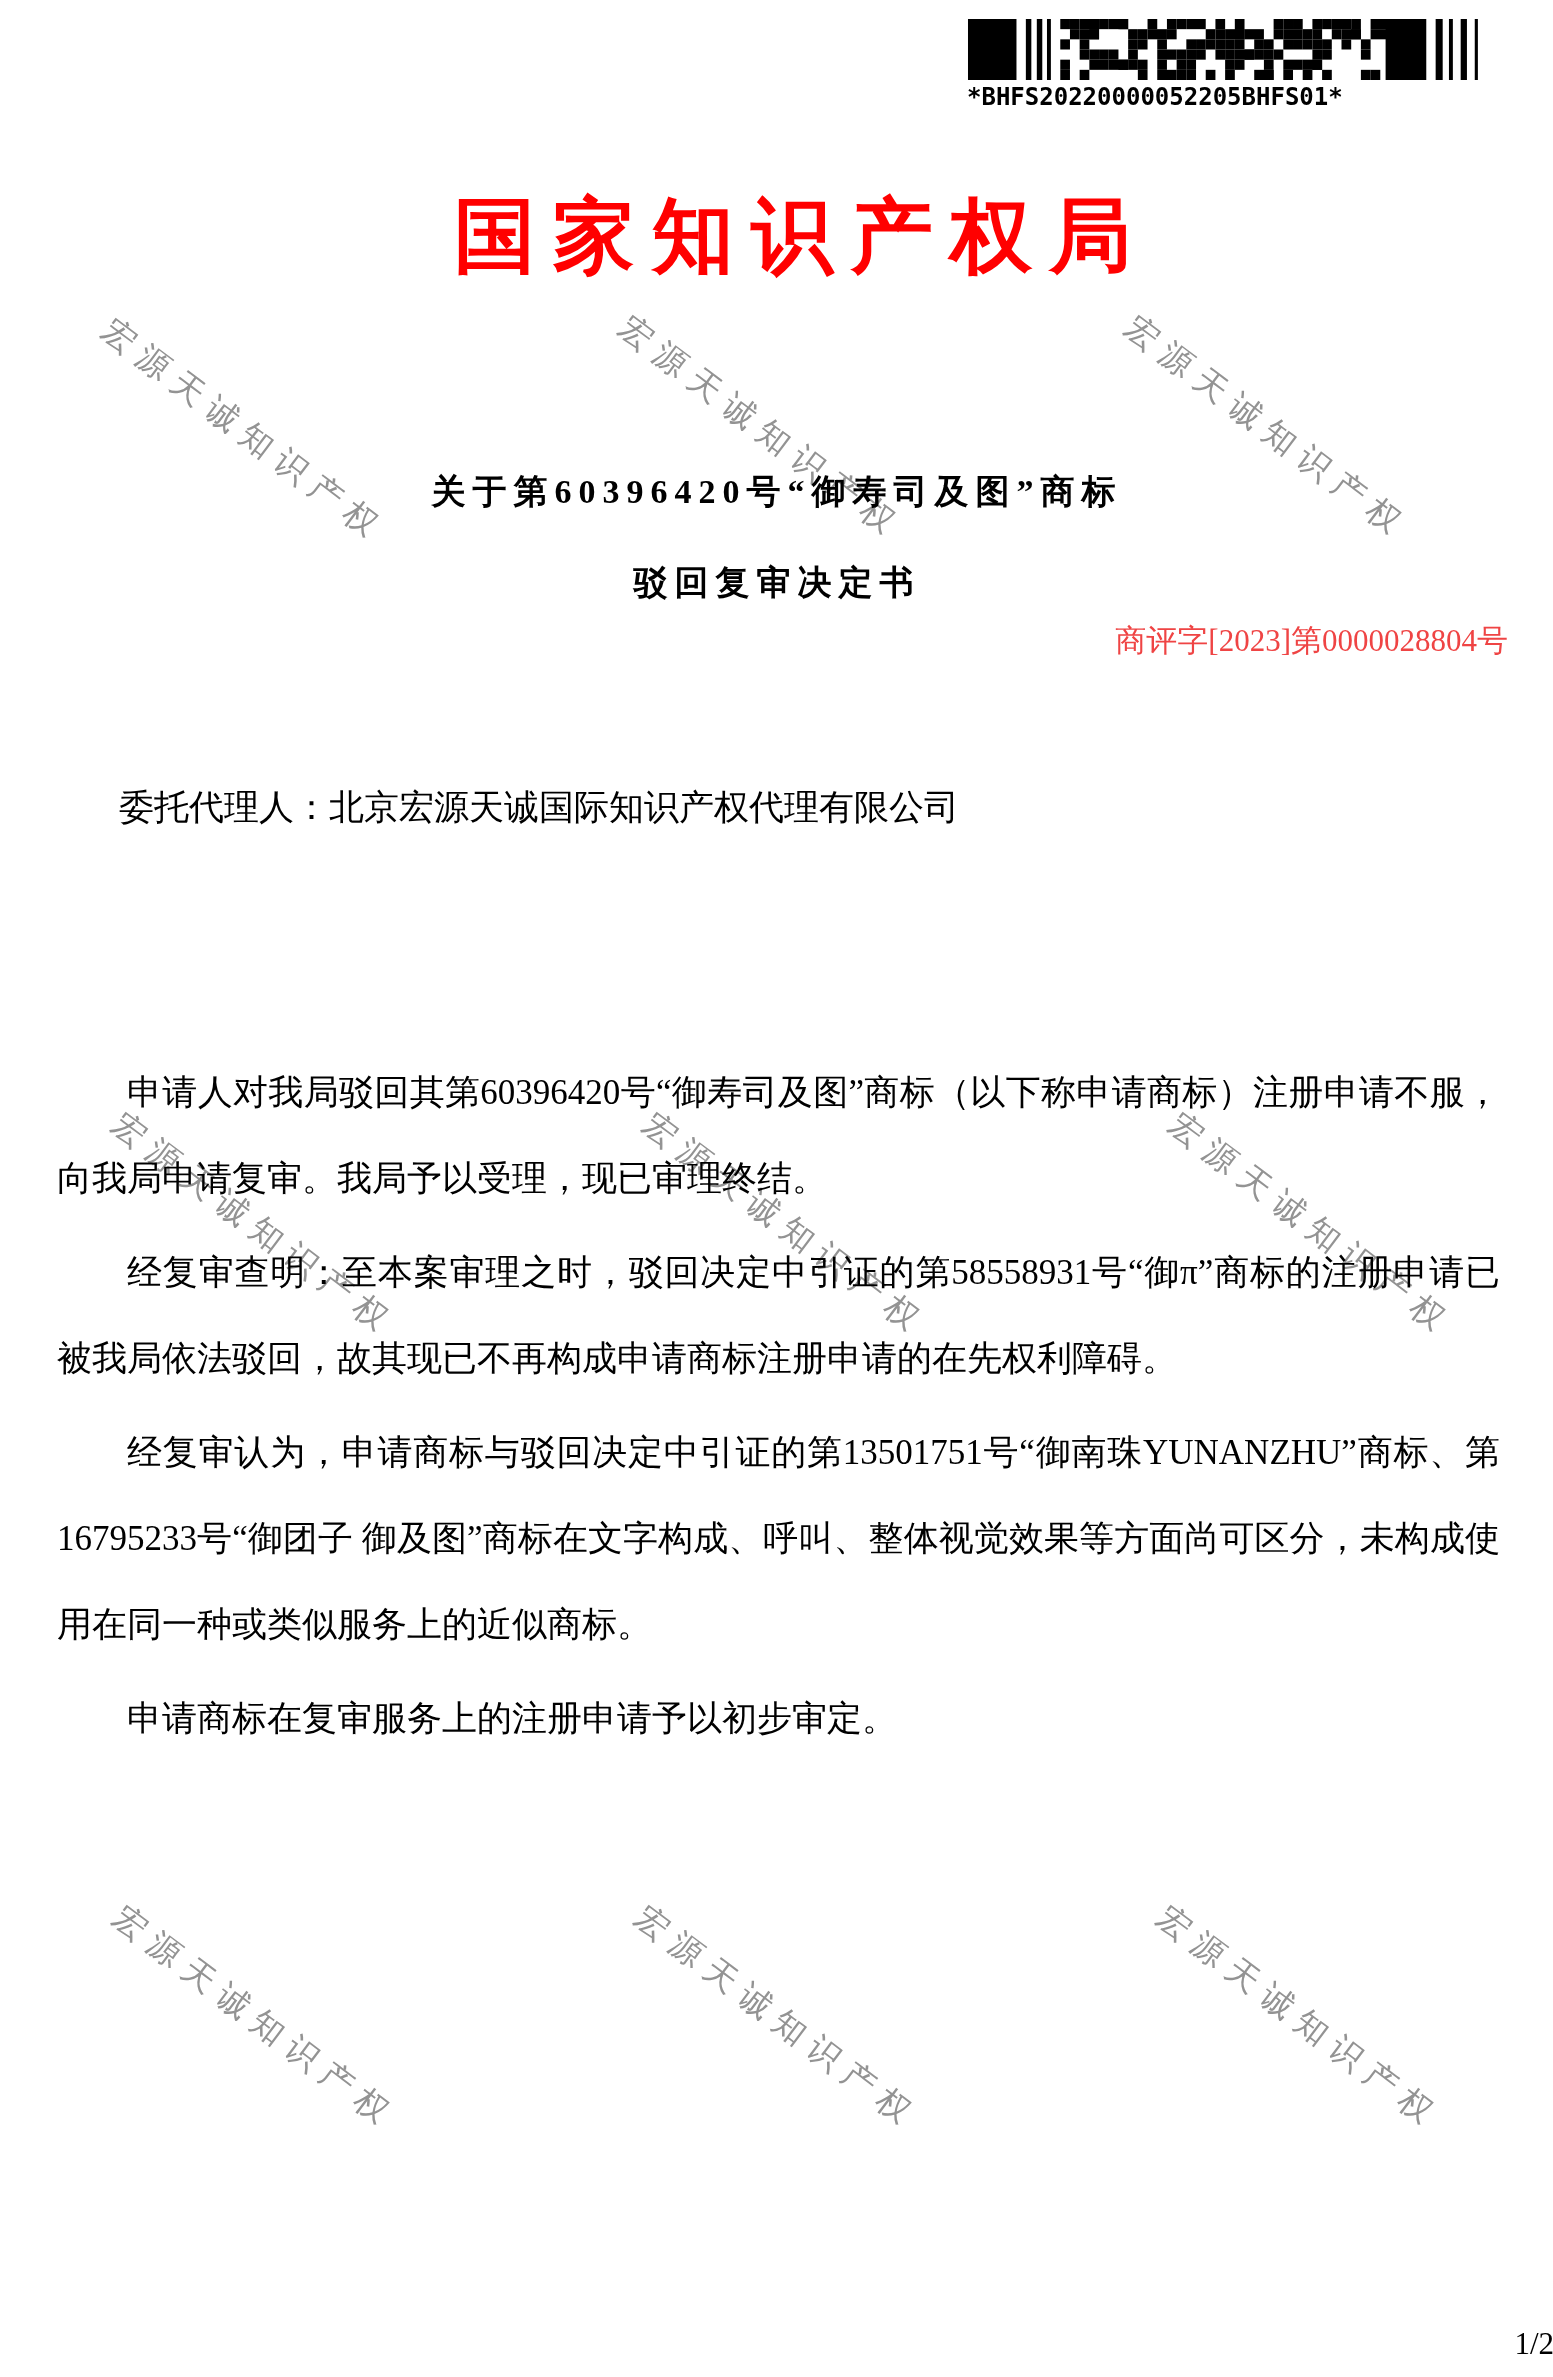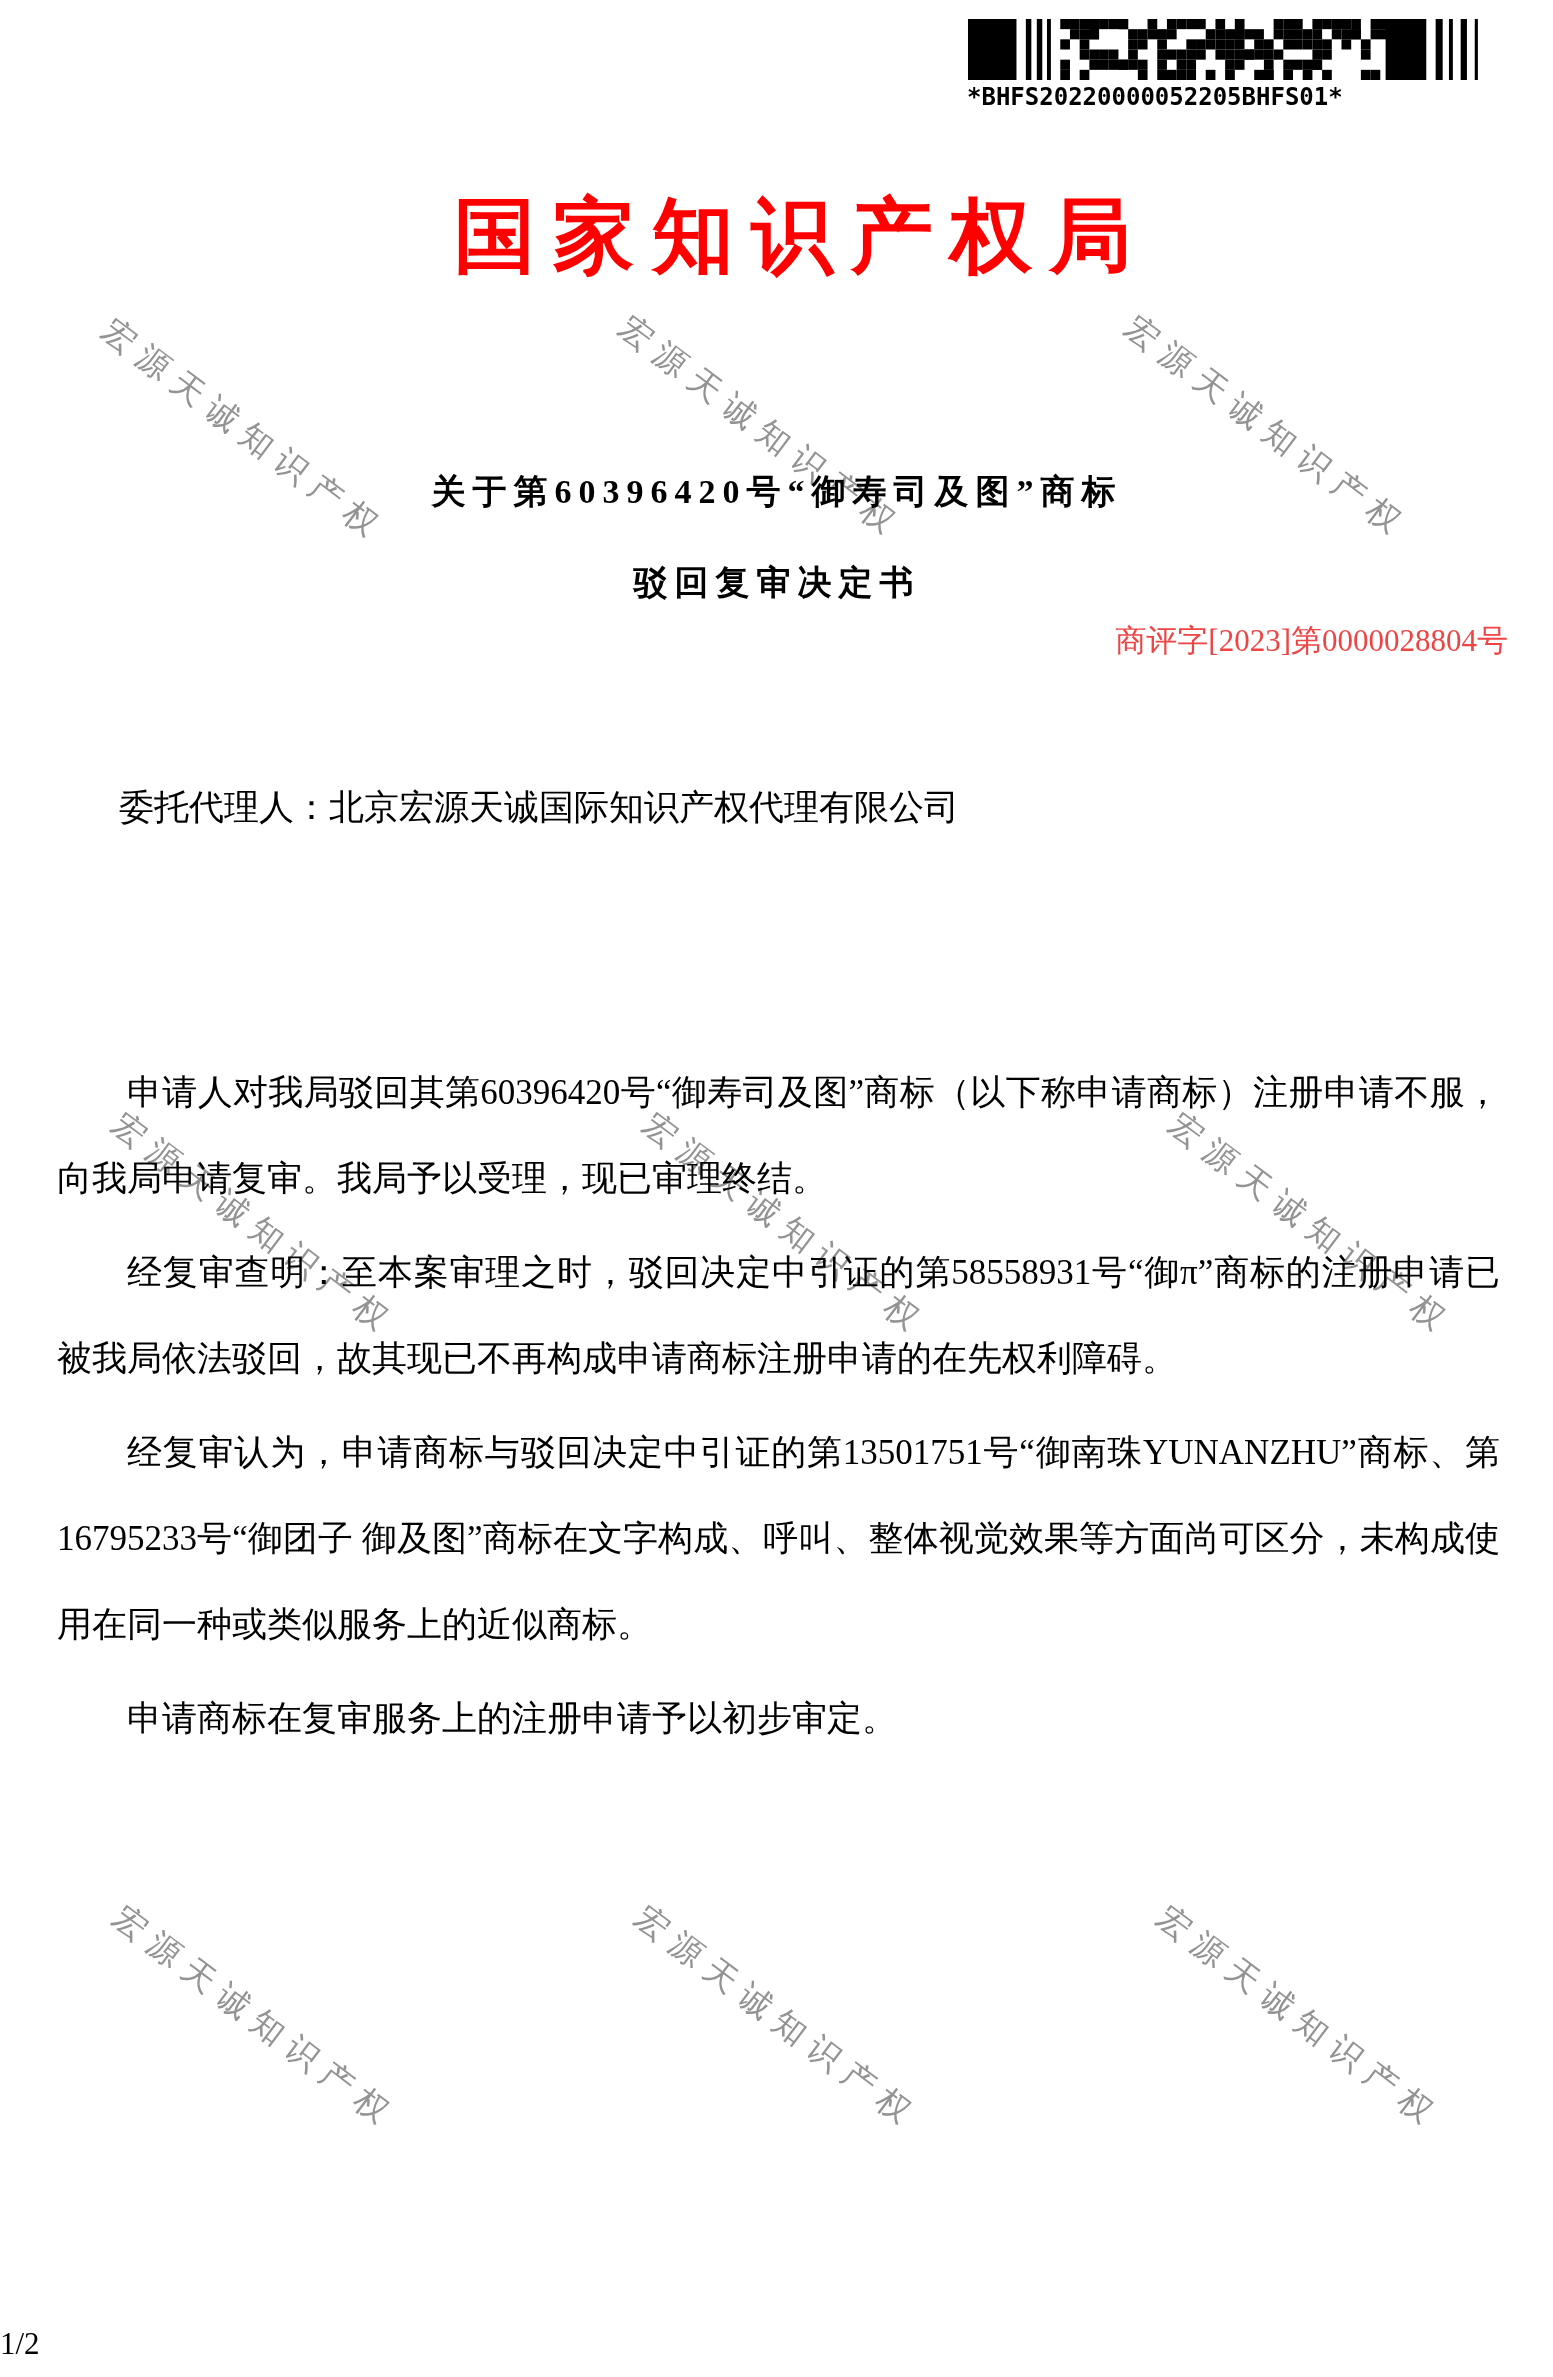--- a/index.html
+++ b/index.html
@@ -111,21 +111,21 @@
   .wm-r3c2{left:652px;top:1896px;}
   .wm-r3c3{left:1174px;top:1896px;}
 
   .content-layer{position:relative;z-index:2;}
 
   
   .page-number{
     position:absolute;
     top:2326px; left:0;
     width:100%;
-    text-align:left;
+    text-align:right;
     font-size:31px;
     color:#000;
     z-index:2;
   }
 </style>
 </head>
 <body>
 
 <div id="page" style="--agency-red: #ff0000; --wm-gray: #939393;">
 

